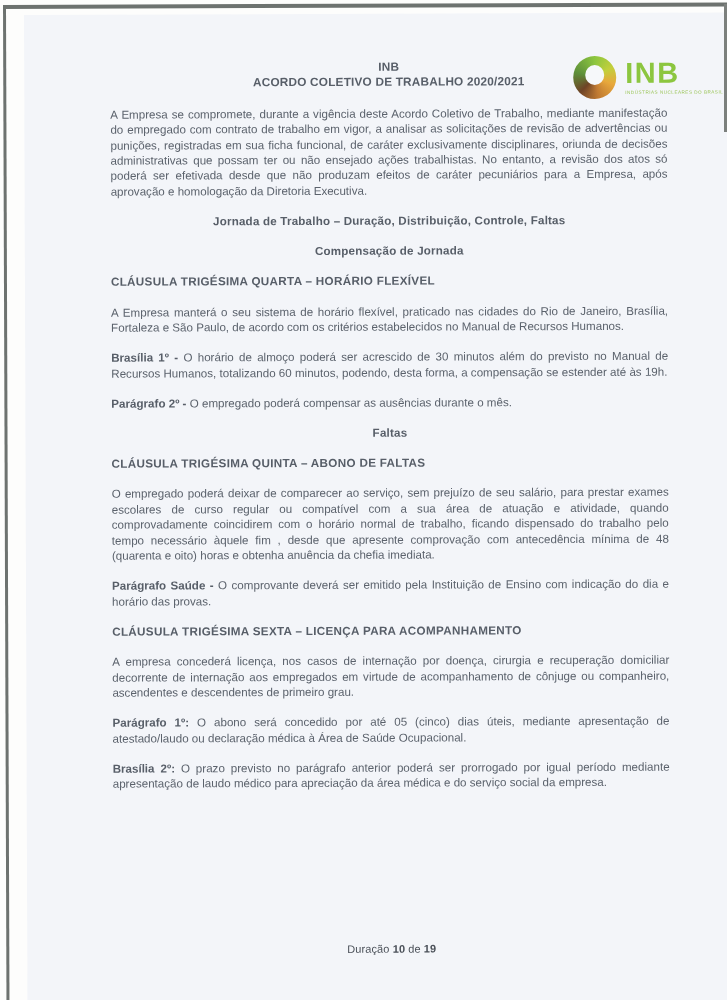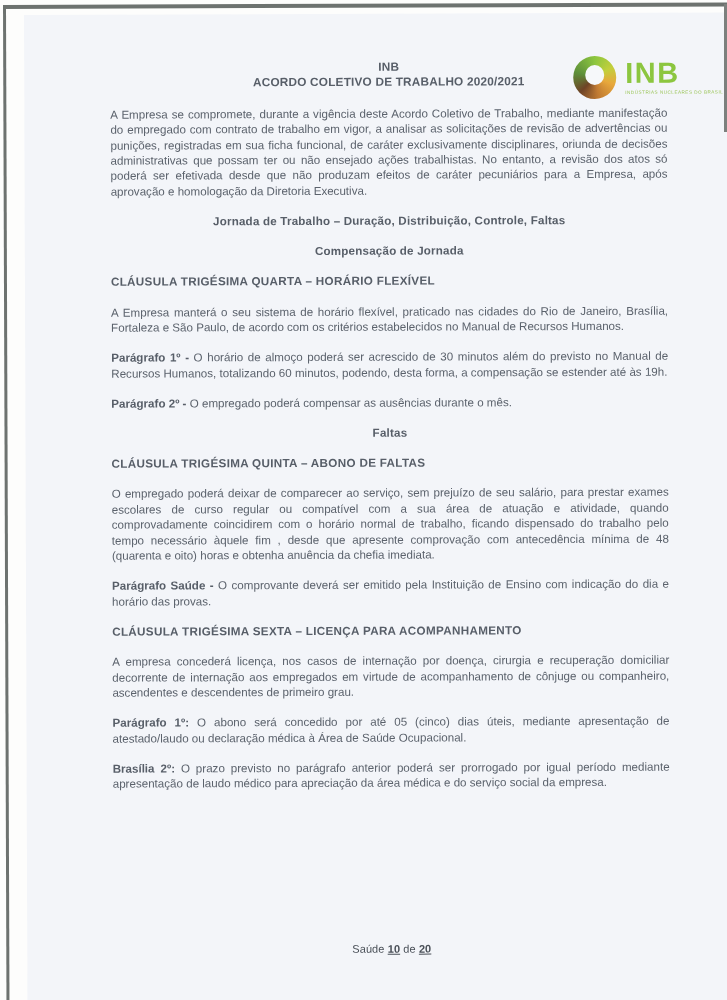--- a/index.html
+++ b/index.html
@@ -52,21 +52,21 @@
   .logo-textwrap{margin-left:9px;margin-top:3px;}
   .logo-text{color:#8cc63f;font-weight:bold;font-size:29px;line-height:29px;
     letter-spacing:1.5px;}
   .logo-tagline{color:#9cc65a;font-size:4.6px;letter-spacing:0.5px;
     margin-top:2px;white-space:nowrap;}
   
   .footer{
     position:absolute;left:86px;top:929px;width:557px;text-align:center;
     font-size:11px;color:#4a5058;letter-spacing:0.1px;
   }
-  .footer b{font-weight:bold;text-decoration:underline;}
+  .footer b{font-weight:bold;}
 </style>
 </head>
 <body>
 
 <div class="page">
 
   <div class="logo">
     <div class="logo-mark"></div>
     <div class="logo-textwrap">
       <div class="logo-text">INB</div>
@@ -78,36 +78,36 @@
     <div class="doc-title-block">
       <h2 class="doc-title">INB</h2>
       <h2 class="doc-title">ACORDO COLETIVO DE TRABALHO 2020/2021</h2>
     </div>
     <div>
         <p class="paragraph">A Empresa se compromete, durante a vigência deste Acordo Coletivo de Trabalho, mediante manifestação do empregado com contrato de trabalho em vigor, a analisar as solicitações de revisão de advertências ou punições, registradas em sua ficha funcional, de caráter exclusivamente disciplinares, oriunda de decisões administrativas que possam ter ou não ensejado ações trabalhistas. No entanto, a revisão dos atos só poderá ser efetivada desde que não produzam efeitos de caráter pecuniários para a Empresa, após aprovação e homologação da Diretoria Executiva.</p>
         <h3 class="section_heading">Jornada de Trabalho – Duração, Distribuição, Controle, Faltas</h3>
         <h3 class="section_heading">Compensação de Jornada</h3>
         <h3 class="clause_heading">CLÁUSULA TRIGÉSIMA QUARTA – HORÁRIO FLEXÍVEL</h3>
         <p class="paragraph">A Empresa manterá o seu sistema de horário flexível, praticado nas cidades do Rio de Janeiro, Brasília, Fortaleza e São Paulo, de acordo com os critérios estabelecidos no Manual de Recursos Humanos.</p>
-        <p class="paragraph"><strong>Parágrafo 1º - </strong>O horário de almoço poderá ser acrescido de 30 minutos além do previsto no Manual de Recursos Humanos, totalizando 60 minutos, podendo, desta forma, a compensação se estender até às 19h.</p>
+        <p class="paragraph"><strong>Brasília 1º - </strong>O horário de almoço poderá ser acrescido de 30 minutos além do previsto no Manual de Recursos Humanos, totalizando 60 minutos, podendo, desta forma, a compensação se estender até às 19h.</p>
         <p class="paragraph"><strong>Parágrafo 2º - </strong>O empregado poderá compensar as ausências durante o mês.</p>
         <h3 class="section_heading">Faltas</h3>
         <h3 class="clause_heading">CLÁUSULA TRIGÉSIMA QUINTA – ABONO DE FALTAS</h3>
         <p class="paragraph">O empregado poderá deixar de comparecer ao serviço, sem prejuízo de seu salário, para prestar exames escolares de curso regular ou compatível com a sua área de atuação e atividade, quando comprovadamente coincidirem com o horário normal de trabalho, ficando dispensado do trabalho pelo tempo necessário àquele fim , desde que apresente comprovação com antecedência mínima de 48 (quarenta e oito) horas e obtenha anuência da chefia imediata.</p>
         <p class="paragraph"><strong>Parágrafo Saúde - </strong>O comprovante deverá ser emitido pela Instituição de Ensino com indicação do dia e horário das provas.</p>
         <h3 class="clause_heading">CLÁUSULA TRIGÉSIMA SEXTA – LICENÇA PARA ACOMPANHAMENTO</h3>
         <p class="paragraph">A empresa concederá licença, nos casos de internação por doença, cirurgia e recuperação domiciliar decorrente de internação aos empregados em virtude de acompanhamento de cônjuge ou companheiro, ascendentes e descendentes de primeiro grau.</p>
         <p class="paragraph"><strong>Parágrafo 1º: </strong>O abono será concedido por até 05 (cinco) dias úteis, mediante apresentação de atestado/laudo ou declaração médica à Área de Saúde Ocupacional.</p>
         <p class="paragraph"><strong>Brasília 2º: </strong>O prazo previsto no parágrafo anterior poderá ser prorrogado por igual período mediante apresentação de laudo médico para apreciação da área médica e do serviço social da empresa.</p>
       </div>
   </div>
 
   <div class="footer">
-    <span>Saúde</span>
+    <span>Duração</span>
     <b>10</b>
     <span>de</span>
-    <b>20</b>
+    <b>19</b>
   </div>
 
 </div>
 
 <div class="scan-frame"></div>
 <div class="scan-right-edge"></div>
 
 </body></html>

